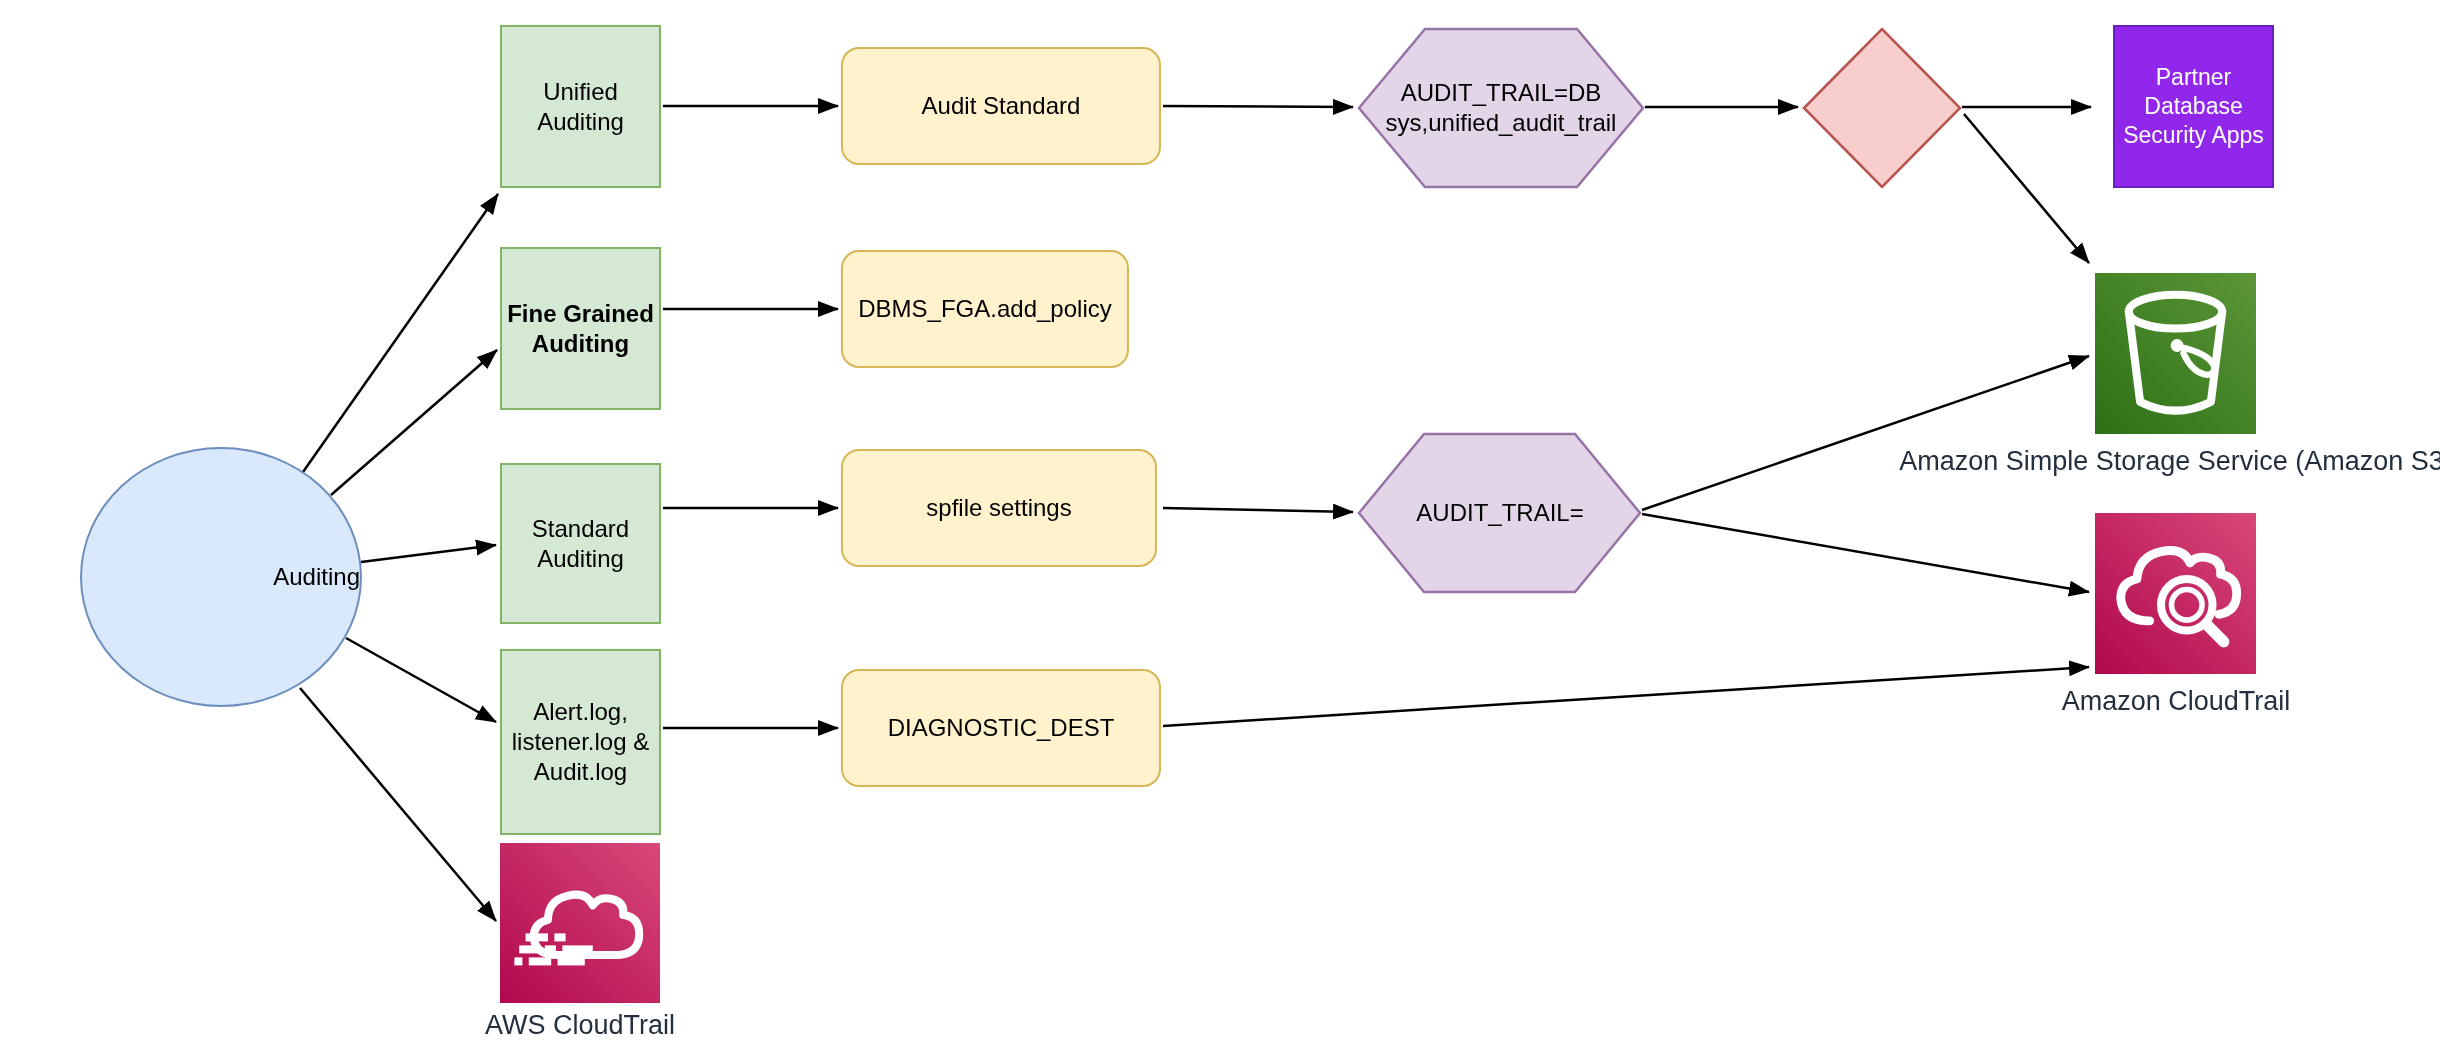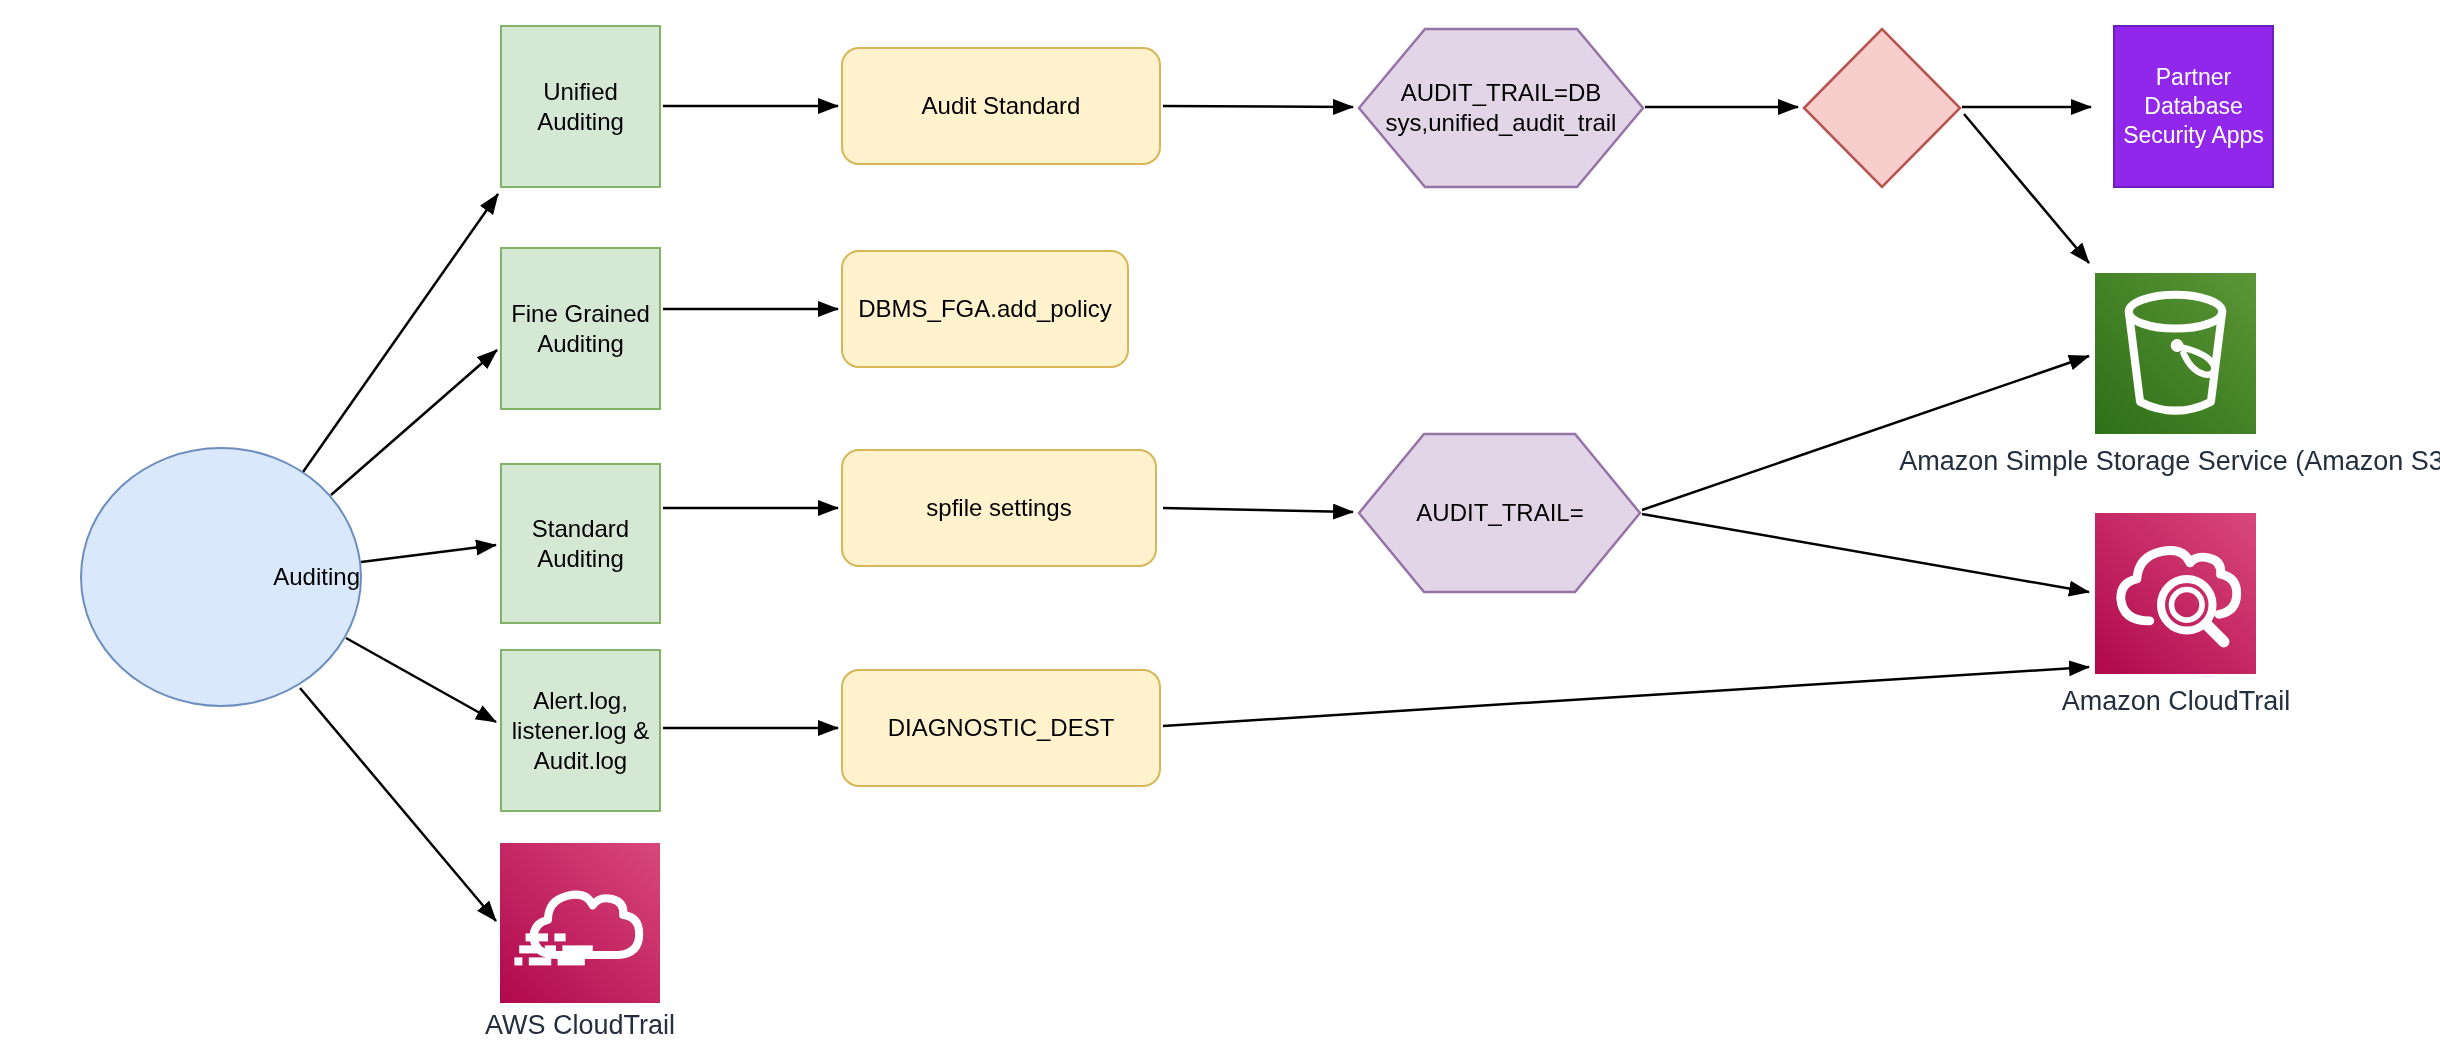--- a/index.html
+++ b/index.html
@@ -57,27 +57,27 @@
     </g>
   </svg>
 
   <div class="node ellipse-blue" style="left:80px;top:447px;width:282px;height:260px;">
     <span>Auditing</span>
   </div>
 
   <div class="node rect-green pad" style="left:500px;top:25px;width:161px;height:163px;justify-content:center;">
     <span>Unified Auditing</span>
   </div>
-  <div class="node rect-green pad" style="left:500px;top:247px;width:161px;height:163px;">
+  <div class="node rect-green pad" style="left:500px;top:247px;width:161px;height:163px;font-weight:bold;">
     <span>Fine Grained Auditing</span>
   </div>
   <div class="node rect-green pad" style="left:500px;top:447px;width:161px;height:161px;margin-top:16px;">
     <span>Standard Auditing</span>
   </div>
-  <div class="node rect-green pad" style="left:500px;top:649px;width:161px;height:163px;">
+  <div class="node rect-green pad" style="left:500px;top:649px;width:161px;height:186px;">
     <span>Alert.log, listener.log &amp; Audit.log</span>
   </div>
 
   <div class="node rect-yellow" style="left:841px;top:47px;width:320px;height:118px;">
     <span>Audit Standard</span>
   </div>
   <div class="node rect-yellow" style="left:841px;top:250px;width:288px;height:118px;">
     <span>DBMS_FGA.add_policy</span>
   </div>
   <div class="node rect-yellow" style="left:841px;top:449px;width:316px;height:118px;">

